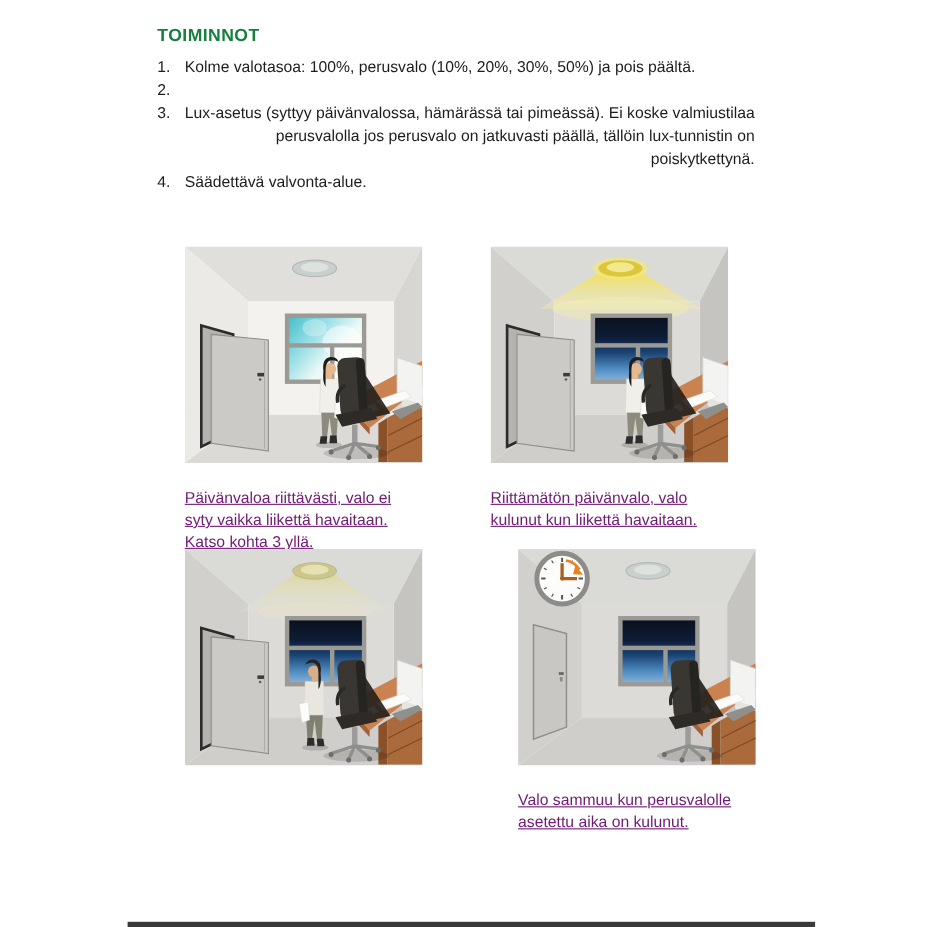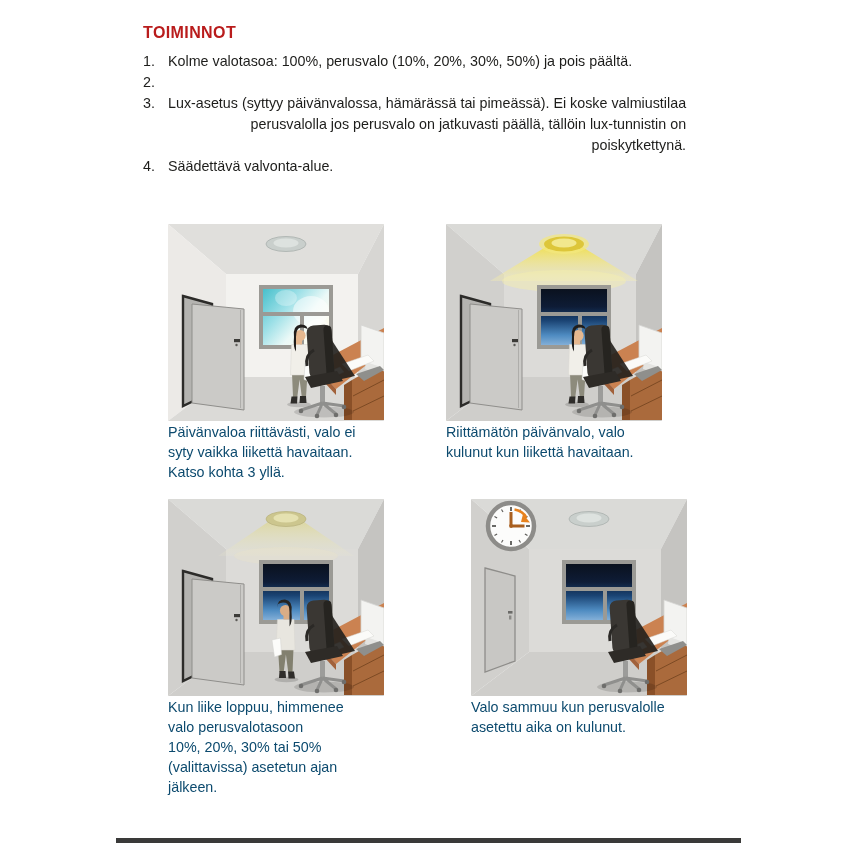--- a/index.html
+++ b/index.html
@@ -1,31 +1,31 @@
 <!DOCTYPE html>
 <html><head>
 <meta charset="utf-8">
 <style>
   html,body{margin:0;padding:0;background:#ffffff;}
   .page{position:relative;width:843px;height:843px;background:#ffffff;overflow:hidden;
         font-family:"Liberation Sans",sans-serif;color:#1d1d1b;}
   .title{position:absolute;left:143px;top:24px;margin:0;font-size:16px;font-weight:bold;
-         letter-spacing:0.4px;color:#b91c1c;}
+         letter-spacing:0.4px;color:#15803d;}
   .list{position:absolute;left:143px;top:51px;width:640px;}
   .li{display:flex;font-size:14.3px;line-height:21px;}
   .num{width:25px;flex:none;}
   .txt{white-space:pre-line;text-align:right;}
   figure.fig{position:absolute;margin:0;width:270px;}
   .fig1{left:168px;top:224px;}
   .fig2{left:446px;top:224px;}
   .fig3{left:168px;top:499px;}
   .fig4{left:446px;top:499px;padding-left:25px;}
   .scene{width:216px;height:197px;}
   .scene svg{display:block;}
-  figcaption{margin-top:1px;font-size:14.3px;line-height:20px;white-space:pre-line;color:#0c4a6e;}
+  figcaption{margin-top:22px;font-size:14.3px;line-height:20px;white-space:pre-line;color:#701a75;text-decoration:underline;}
   .footer-bar{position:absolute;left:116px;top:838px;width:625px;height:5px;background:#3a3a39;}
 </style>
 </head>
 <body>
 
 <div class="page">
 
   <h1 class="title">TOIMINNOT</h1>
 
   <div class="list">
@@ -303,25 +303,20 @@
     <polygon points="137,153 169,147 175,157 143,164" fill="#2e2b27"></polygon>
     <rect x="152" y="162" width="5" height="17" fill="#9c9c9a"></rect>
     <path d="M154.5,179 L133,186 M154.5,179 L149,191 M154.5,179 L168,190 M154.5,179 L176,182" stroke="#8f8f8d" stroke-width="3" fill="none"></path>
     <circle cx="133" cy="187" r="2.3" fill="#6e6e6c"></circle>
             <circle cx="149" cy="192" r="2.3" fill="#6e6e6c"></circle>
     <circle cx="168" cy="191" r="2.3" fill="#6e6e6c"></circle>
             <circle cx="176" cy="183" r="2.3" fill="#6e6e6c"></circle>
   </g>
   </svg>
       </div>
-    <figcaption>Kun liike loppuu, himmenee
-valo perusvalotasoon
-10%, 20%, 30% tai 50%
-(valittavissa) asetetun ajan
-jälkeen.</figcaption>
   </figure>
 
   <figure class="fig fig4">
     <div class="scene">
         <svg viewBox="0 0 216 197" width="216" height="197" role="img">
     <defs>
             <linearGradient id="wg3" gradientUnits="userSpaceOnUse" x1="0" y1="64" x2="0" y2="123">
               <stop offset="0" stop-color="#0a111d"></stop>
               <stop offset="0.32" stop-color="#0e1c36"></stop>
               <stop offset="0.55" stop-color="#1a4373"></stop>

